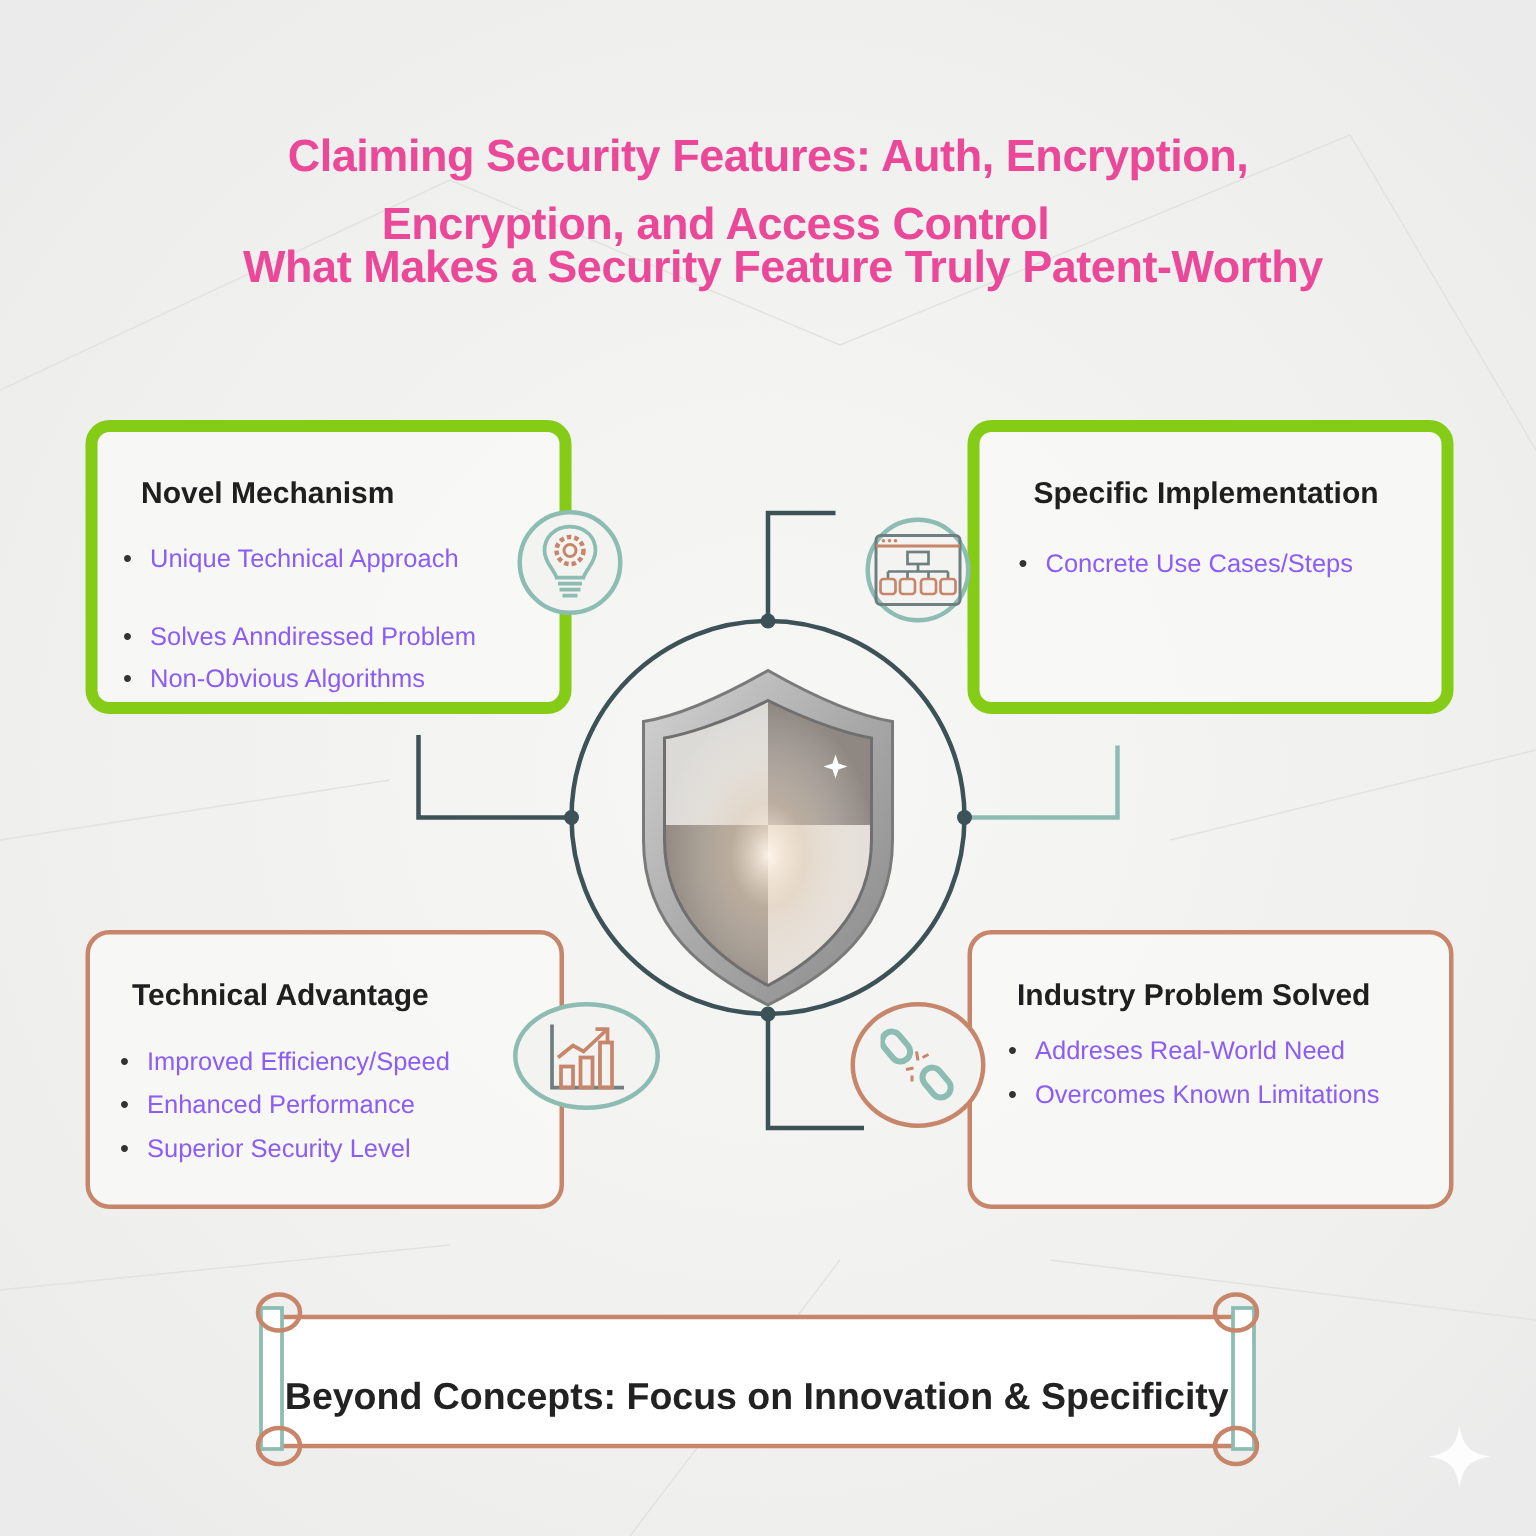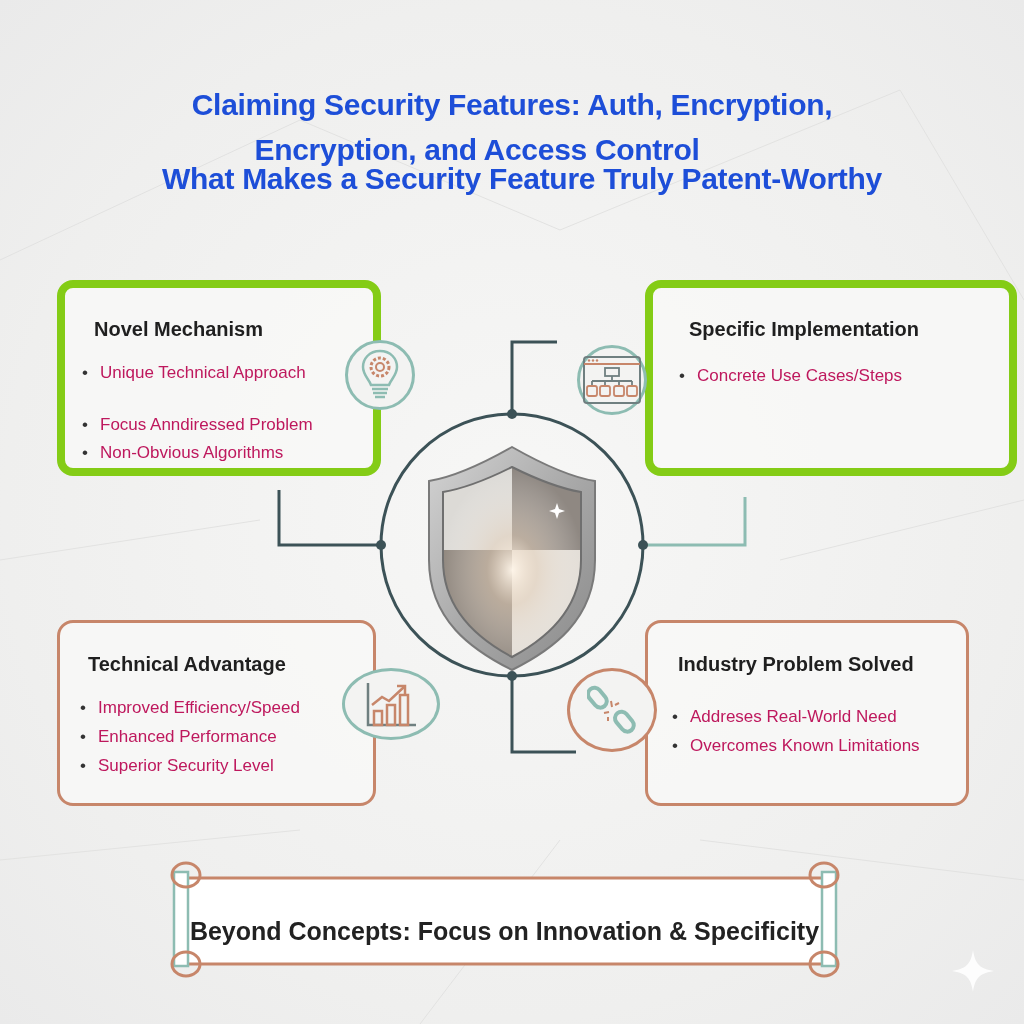--- a/index.html
+++ b/index.html
@@ -5,39 +5,39 @@
   html, body { margin:0; padding:0; }
   body {
     width:1024px; height:1024px; position:relative; overflow:hidden;
     background: radial-gradient(ellipse at 50% 50%, #f7f7f6 0%, #efefee 70%, #eaeaea 100%);
     font-family: "Liberation Sans", "DejaVu Sans", sans-serif;
     color:#2b2b2b;
   }
   .bg-lines { position:absolute; inset:0; }
   .title {
     position:absolute; left:0; width:1024px; text-align:center;
-    font-weight:bold; color:#1d4ed8; letter-spacing:-0.3px;
+    font-weight:bold; color:#ec4899; letter-spacing:-0.3px;
   }
   .t1 { top:88px; font-size:30px; }
   .t2 { top:133px; font-size:30px; left:-35px; }
   .t3 { top:162px; font-size:30px; left:10px; }
 
   .card {
     position:absolute; border-radius:16px; background:rgba(248,248,247,0.85);
     box-sizing:border-box;
   }
   .card.teal { border:8px solid #84cc16; }
   .card.rust { border:3px solid #c7866a; }
   .card h3 { position:absolute; margin:0; font-size:20px; font-weight:bold; color:#1f1f1f; }
   .card ul { position:absolute; margin:0; padding:0; list-style:none; }
-  .card li { font-size:17px; color:#be185d; position:relative; padding-left:20px; white-space:nowrap; }
+  .card li { font-size:17px; color:#8b5cf6; position:relative; padding-left:20px; white-space:nowrap; }
   .card li.bullet::before { content:"•"; position:absolute; left:2px; top:0; color:#333; }
 
   .c-tl { left:57px; top:280px; width:324px; height:196px; }
-  .c-tr { left:645px; top:280px; width:372px; height:196px; }
+  .c-tr { left:645px; top:280px; width:324px; height:196px; }
   .c-bl { left:57px; top:620px; width:319px; height:186px; }
   .c-br { left:645px; top:620px; width:324px; height:186px; }
 
   .icon-circle {
     position:absolute; width:70px; height:70px; border-radius:50%;
     background:#f3f3f2; box-sizing:border-box;
     display:flex; align-items:center; justify-content:center;
   }
   .icon-circle.teal { border:3px solid #8dbcb2; }
   .icon-circle.rust { border:3px solid #c7866a; }
@@ -115,21 +115,21 @@
     <rect x="440" y="460" width="144" height="200" fill="url(#glow)"></rect>
   </g>
   <path d="M512,467 C480,483 455,490 443,492 L443,560 C443,610 480,640 512,657 C544,640 581,610 581,560 L581,492 C569,490 544,483 512,467 Z" fill="none" stroke="#6f6f6f" stroke-width="2"></path>
   <path d="M557,503 L559,509 L565,511 L559,513 L557,519 L555,513 L549,511 L555,509 Z" fill="#ffffff"></path>
 </svg>
 
 <div class="card teal c-tl">
   <h3 style="left:29px; top:30px;">Novel Mechanism</h3>
   <ul style="left:15px; top:75px;">
     <li class="bullet" style="margin-bottom:32px;">Unique Technical Approach</li>
-    <li class="bullet" style="margin-bottom:8px;">Focus Anndiressed Problem</li>
+    <li class="bullet" style="margin-bottom:8px;">Solves Anndiressed Problem</li>
     <li class="bullet">Non-Obvious Algorithms</li>
   </ul>
 </div>
 <div class="icon-circle teal" style="left:345px; top:340px;">
   <svg width="44" height="56" viewBox="0 0 44 56">
     <path d="M22,4 C11,4 5,12 5,20 C5,28 11,32 13,38 L31,38 C33,32 39,28 39,20 C39,12 33,4 22,4 Z" fill="none" stroke="#8dbcb2" stroke-width="2.5"></path>
     <line x1="14" y1="42" x2="30" y2="42" stroke="#8dbcb2" stroke-width="2.5"></line>
     <line x1="15" y1="46" x2="29" y2="46" stroke="#8dbcb2" stroke-width="2.5"></line>
     <line x1="17" y1="50" x2="27" y2="50" stroke="#8dbcb2" stroke-width="2.5"></line>
     <circle cx="22" cy="20" r="9" fill="none" stroke="#c7866a" stroke-width="3" stroke-dasharray="3 2"></circle>
@@ -178,21 +178,21 @@
     <rect x="10" y="32" width="8" height="14" fill="none" stroke="#c7866a" stroke-width="2.5"></rect>
     <rect x="23" y="26" width="8" height="20" fill="none" stroke="#c7866a" stroke-width="2.5"></rect>
     <rect x="36" y="16" width="8" height="30" fill="none" stroke="#c7866a" stroke-width="2.5"></rect>
     <polyline points="8,26 18,18 25,22 40,8" fill="none" stroke="#c7866a" stroke-width="2.5"></polyline>
     <polyline points="33,7 41,7 41,15" fill="none" stroke="#c7866a" stroke-width="2.5"></polyline>
   </svg>
 </div>
 
 <div class="card rust c-br">
   <h3 style="left:30px; top:30px;">Industry Problem Solved</h3>
-  <ul style="left:22px; top:84px;">
+  <ul style="left:22px; top:68px;">
     <li class="bullet" style="margin-bottom:9px;">Addreses Real-World Need</li>
     <li class="bullet" style="margin-bottom:9px;">Overcomes Known Limitations</li>
   </ul>
 </div>
 <div class="icon-circle rust" style="left:567px; top:668px; width:90px; height:84px;">
   <svg width="50" height="54" viewBox="0 0 50 54">
     <g fill="none" stroke="#8dbcb2" stroke-width="4">
       <rect x="4" y="4" width="13" height="22" rx="6.5" transform="rotate(-40 10 15)"></rect>
       <rect x="31" y="28" width="13" height="22" rx="6.5" transform="rotate(-40 37 39)"></rect>
     </g>

